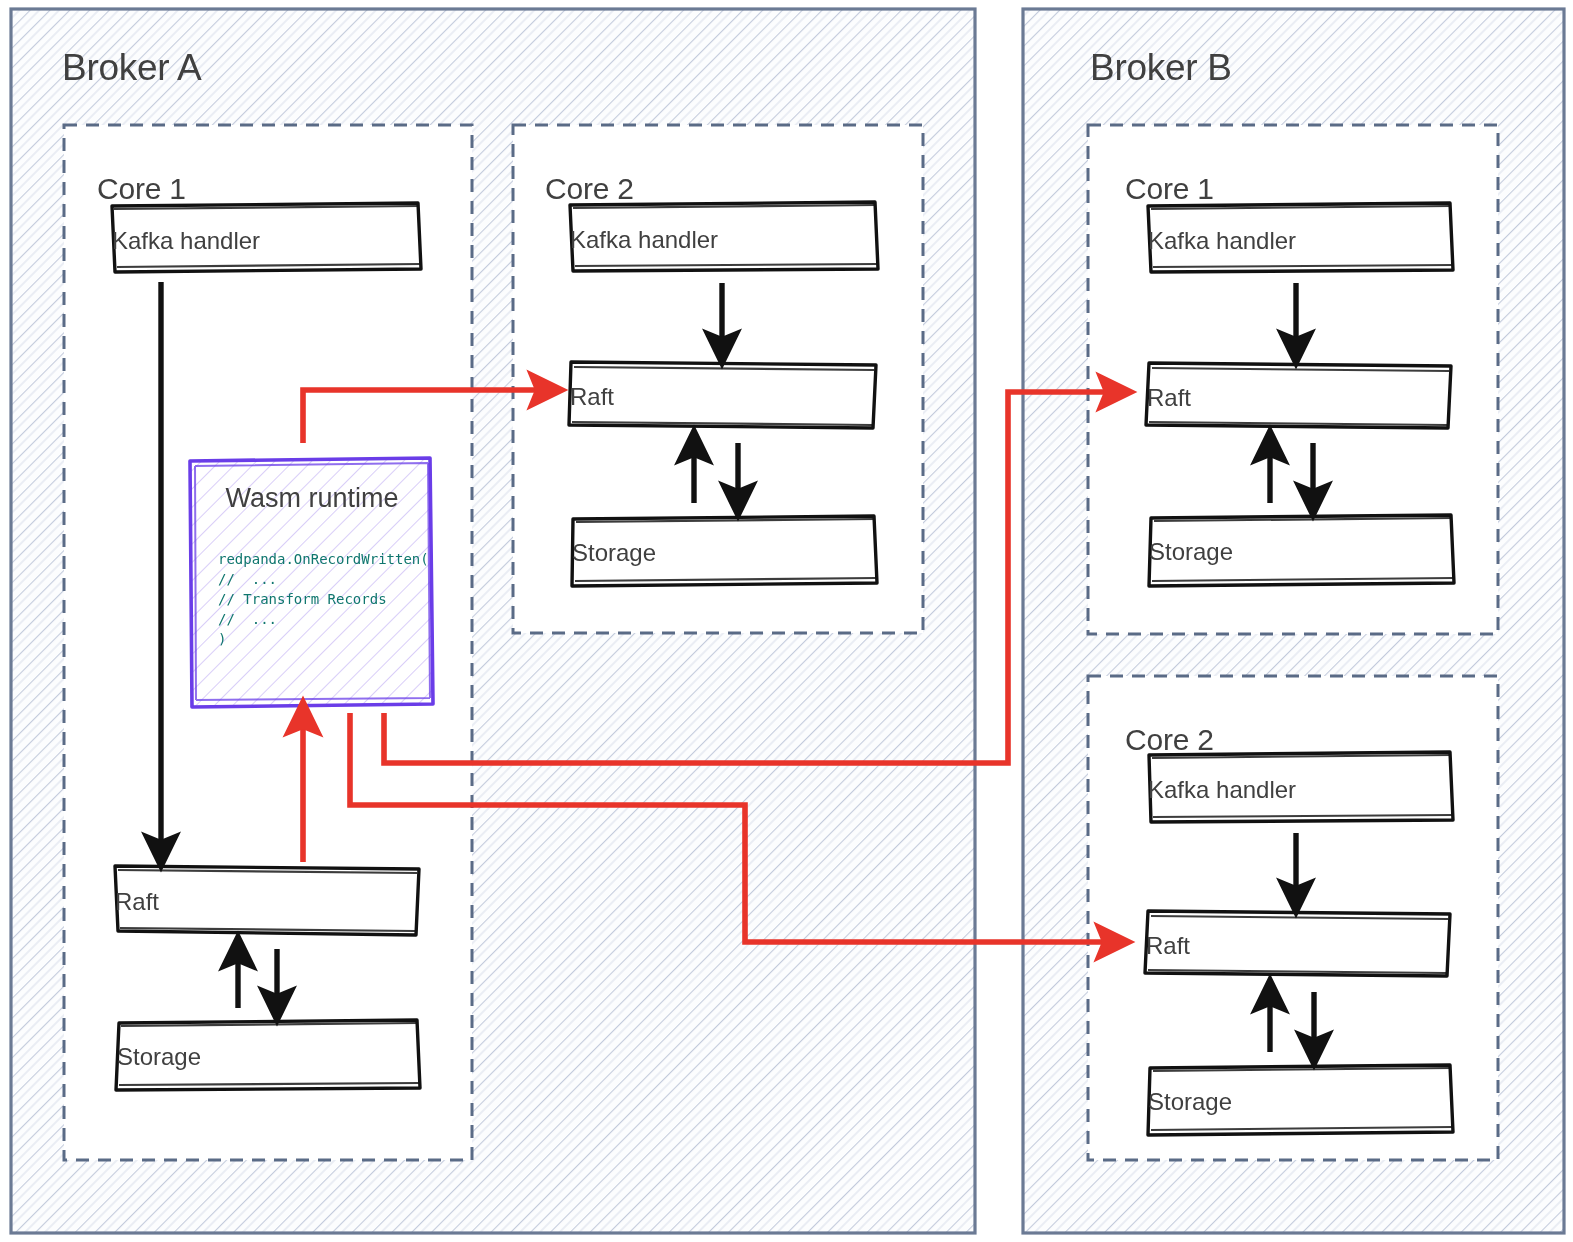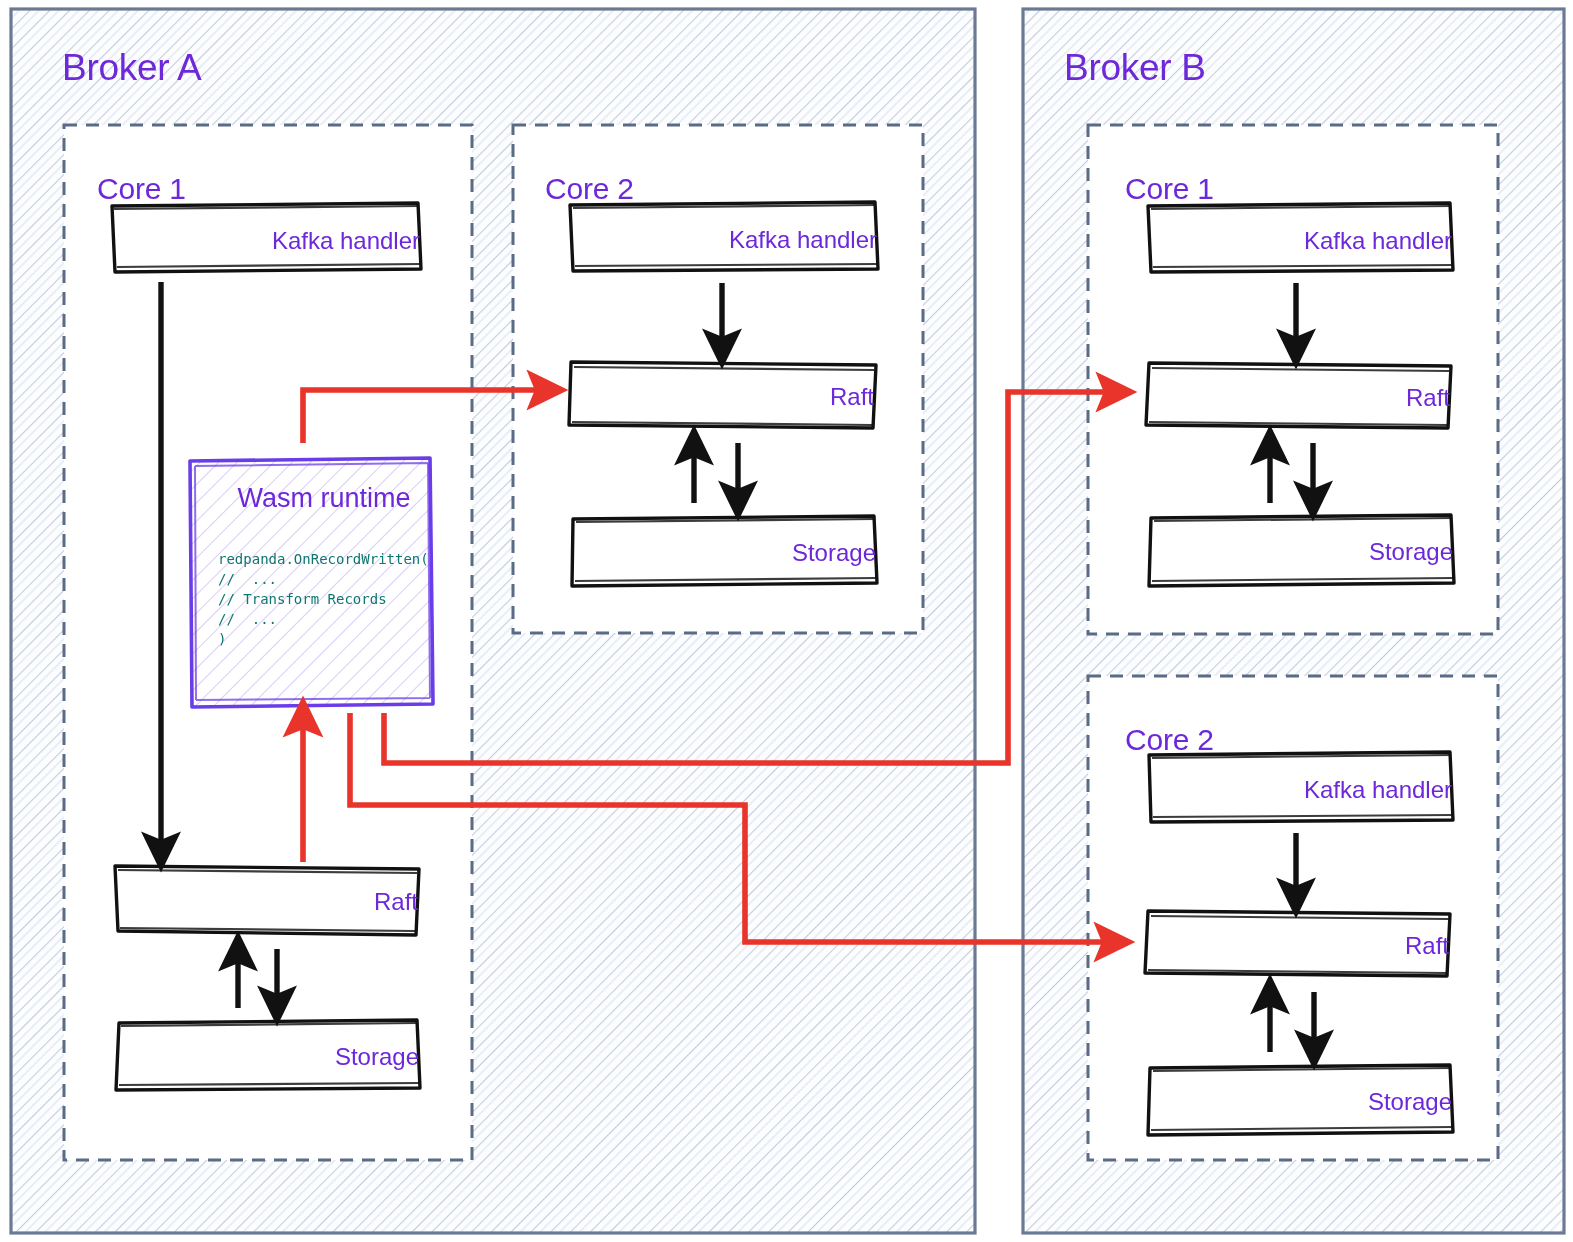--- a/index.html
+++ b/index.html
@@ -20,36 +20,36 @@
   svg.layer {
     position: absolute;
     top: 0;
     left: 0;
     width: 1573px;
     height: 1242px;
   }
   .lbl {
     position: absolute;
     font-family: "Liberation Sans", sans-serif;
-    color: #6d28d9;
+    color: #404040;
     white-space: nowrap;
     pointer-events: none;
   }
   .broker-title {
     font-size: 37px;
     letter-spacing: -0.3px;
   }
   .core-title {
     font-size: 30px;
     letter-spacing: -0.2px;
     margin-top: 24px;
   }
   .box-label {
     font-size: 24px;
-    text-align: right;
+    text-align: left;
   }
   .wasm-title {
     font-size: 27px;
     text-align: center;
   }
   .code {
     font-family: "DejaVu Sans Mono", monospace;
     font-size: 14px;
     line-height: 1.42;
     color: #0f766e;
@@ -190,32 +190,32 @@
     <path d="M303,862 L303,718" fill="none" stroke="#e8342a" stroke-width="5.6" stroke-linecap="butt" marker-end="url(#arrowRed)"></path>
 
     <path d="M303,443 L303,390 L546,390" fill="none" stroke="#e8342a" stroke-width="5.6" stroke-linejoin="miter" stroke-linecap="butt" marker-end="url(#arrowRed)"></path>
 
     <path d="M384,713 L384,763 L1008,763 L1008,392 L1115,392" fill="none" stroke="#e8342a" stroke-width="5.6" stroke-linejoin="miter" stroke-linecap="butt" marker-end="url(#arrowRed)"></path>
 
     <path d="M350,713 L350,805 L745,805 L745,942 L1113,942" fill="none" stroke="#e8342a" stroke-width="5.6" stroke-linejoin="miter" stroke-linecap="butt" marker-end="url(#arrowRed)"></path>
   </svg>
 
   <div class="lbl broker-title" style="left:62px; top:47px;">Broker A</div>
-  <div class="lbl broker-title" style="left:1064px; top:47px;">Broker B</div>
+  <div class="lbl broker-title" style="left:1090px; top:47px;">Broker B</div>
 
   <div class="lbl core-title" style="left:97px; top:148px;">Core 1</div>
   <div class="lbl core-title" style="left:545px; top:148px;">Core 2</div>
   <div class="lbl core-title" style="left:1125px; top:148px;">Core 1</div>
   <div class="lbl core-title" style="left:1125px; top:699px;">Core 2</div>
 
   <div class="lbl box-label" style="left:112px; top:227px; width:308px;">Kafka handler</div>
   <div class="lbl box-label" style="left:115px; top:888px; width:303px;">Raft</div>
   <div class="lbl box-label" style="left:117px; top:1043px; width:302px;">Storage</div>
 
-  <div class="lbl wasm-title" style="left:204px; top:483px; width:240px;">Wasm runtime</div>
+  <div class="lbl wasm-title" style="left:192px; top:483px; width:240px;">Wasm runtime</div>
   <div class="lbl code" style="left:218px; top:550px;">redpanda.OnRecordWritten(
 //  ...
 // Transform Records
 //  ...
 )</div>
 
   <div class="lbl box-label" style="left:570px; top:226px; width:307px;">Kafka handler</div>
   <div class="lbl box-label" style="left:570px; top:383px; width:304px;">Raft</div>
   <div class="lbl box-label" style="left:572px; top:539px; width:304px;">Storage</div>
 

